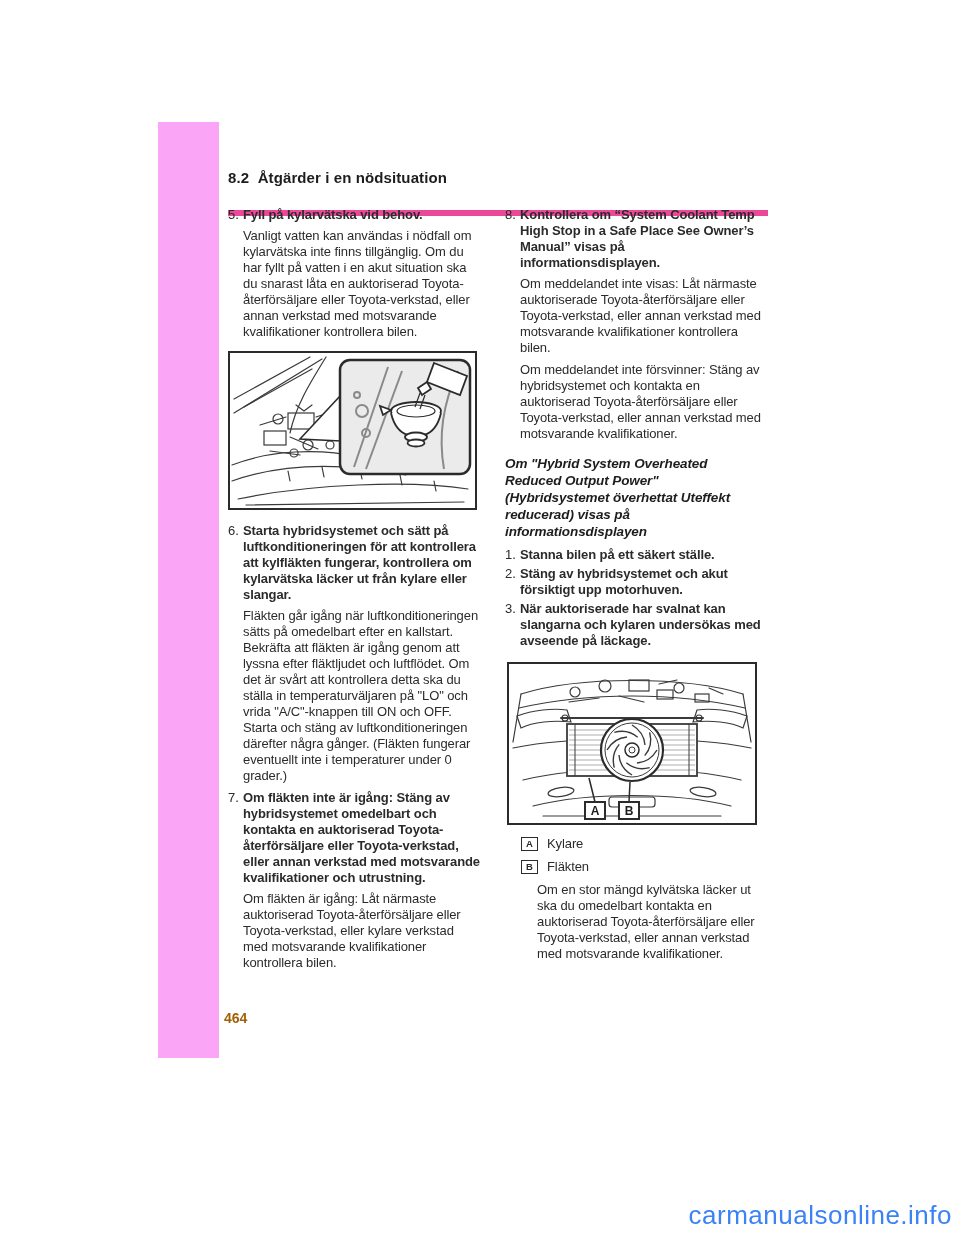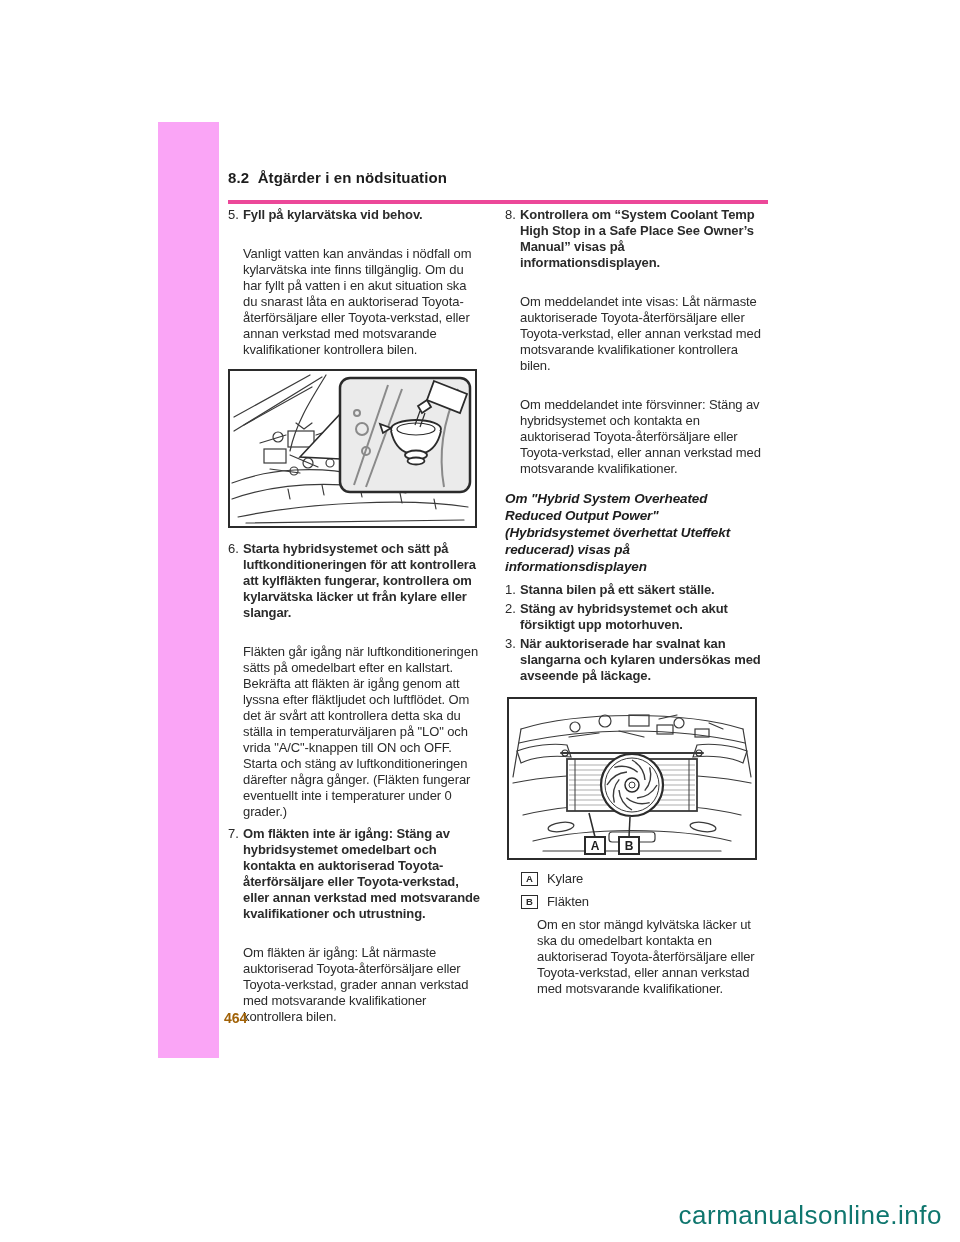--- a/index.html
+++ b/index.html
@@ -2,49 +2,49 @@
 <html><head>
 <meta charset="utf-8">
 <style>
   html,body { margin:0; padding:0; background:#ffffff; }
   .page {
     position:relative; width:960px; height:1242px; background:#ffffff;
     font-family:"Liberation Sans", sans-serif; color:#222; overflow:hidden;
   }
   .accent-bar { position:absolute; left:158px; top:122px; width:61px; height:936px; background:#faa5f6; }
 
-  .header { position:absolute; left:228px; top:169px; width:540px; border-bottom:4px solid #ec4899; padding-bottom:14px; }
+  .header { position:absolute; left:228px; top:169px; width:540px; border-bottom:6px solid #ec4899; padding-bottom:24px; }
   .header-title { font-size:15px; font-weight:bold; white-space:pre-wrap; color:#1d1d1d; letter-spacing:0.1px; }
 
   .col { position:absolute; top:207px; font-size:13px; line-height:16px; color:#2b2b2b; letter-spacing:-0.1px; }
   .col-left  { left:228px; width:252px; }
   .col-right { left:505px; width:259px; }
 
   .li { display:flex; margin-bottom:3px; }
   .li .num { flex:0 0 15px; width:15px; }
   .li .body { flex:1;font-weight:bold; }
-  .para { margin:23px 0 6px 15px; }
+  .para { margin:5px 0 6px 15px; }
 
   .fig { box-sizing:border-box; border:2px solid #2b2b2b; background:#fff; }
   .fig1 { width:249px; height:159px; margin:11px 0 13px 0; }
   .fig2 { width:250px; height:163px; margin:13px 0 11px 2px; }
   svg { display:block; }
 
   .subhead { font-weight:bold; font-style:italic; font-size:13.5px; line-height:17px; margin:13px 0 7px 0; color:#1d1d1d; }
 
   .legend-row { display:flex; align-items:center; margin:3px 0 7px 16px; }
   .key-box {
     box-sizing:border-box; width:17px; height:14px; border:1.5px solid #2b2b2b;
     display:inline-flex; align-items:center; justify-content:center;
     font-size:9.5px; font-weight:bold; margin-right:9px; background:#fff; flex:0 0 17px;
   }
   .closing { margin-top:2px;margin-left:32px; }
 
   .page-num { position:absolute; left:224px; top:1010px; font-size:14px; font-weight:bold; color:#a16207; }
-  .watermark { position:absolute; right:18px; top:1200px; font-size:26px; color:#0f766e; letter-spacing:0.5px;margin-left:36px; }
+  .watermark { position:absolute; right:8px; top:1200px; font-size:26px; color:#3b82f6; letter-spacing:0.5px;margin-left:36px; }
 </style>
 </head>
 <body>
 
 <div class="page">
 
   <div class="accent-bar"></div>
 
   <div class="header">
     <div class="header-title">8.2  Åtgärder i en nödsituation</div>
@@ -116,21 +116,21 @@
     <div class="li">
       <span class="num">6.</span>
       <span class="body">Starta hybridsystemet och sätt på luftkonditioneringen för att kontrollera att kylfläkten fungerar, kontrollera om kylarvätska läcker ut från kylare eller slangar.</span>
     </div>
     <div class="para">Fläkten går igång när luftkonditioneringen sätts på omedelbart efter en kallstart. Bekräfta att fläkten är igång genom att lyssna efter fläktljudet och luftflödet. Om det är svårt att kontrollera detta ska du ställa in temperaturväljaren på "LO" och vrida "A/C"-knappen till ON och OFF. Starta och stäng av luftkonditioneringen därefter några gånger. (Fläkten fungerar eventuellt inte i temperaturer under 0 grader.)</div>
 
     <div class="li">
       <span class="num">7.</span>
       <span class="body">Om fläkten inte är igång: Stäng av hybridsystemet omedelbart och kontakta en auktoriserad Toyota-återförsäljare eller Toyota-verkstad, eller annan verkstad med motsvarande kvalifikationer och utrustning.</span>
     </div>
-    <div class="para">Om fläkten är igång: Låt närmaste auktoriserad Toyota-återförsäljare eller Toyota-verkstad, grader annan verkstad med motsvarande kvalifikationer kontrollera bilen.</div>
+    <div class="para">Om fläkten är igång: Låt närmaste auktoriserad Toyota-återförsäljare eller Toyota-verkstad, eller kylare verkstad med motsvarande kvalifikationer kontrollera bilen.</div>
   </div>
 
   <div class="col col-right">
 
     <div class="li">
       <span class="num">8.</span>
       <span class="body">Kontrollera om “System Coolant Temp High Stop in a Safe Place See Owner’s Manual” visas på informationsdisplayen.</span>
     </div>
     <div class="para">Om meddelandet inte visas: Låt närmaste auktoriserade Toyota-återförsäljare eller Toyota-verkstad, eller annan verkstad med motsvarande kvalifikationer kontrollera bilen.</div>
     <div class="para">Om meddelandet inte försvinner: Stäng av hybridsystemet och kontakta en auktoriserad Toyota-återförsäljare eller Toyota-verkstad, eller annan verkstad med motsvarande kvalifikationer.</div>

